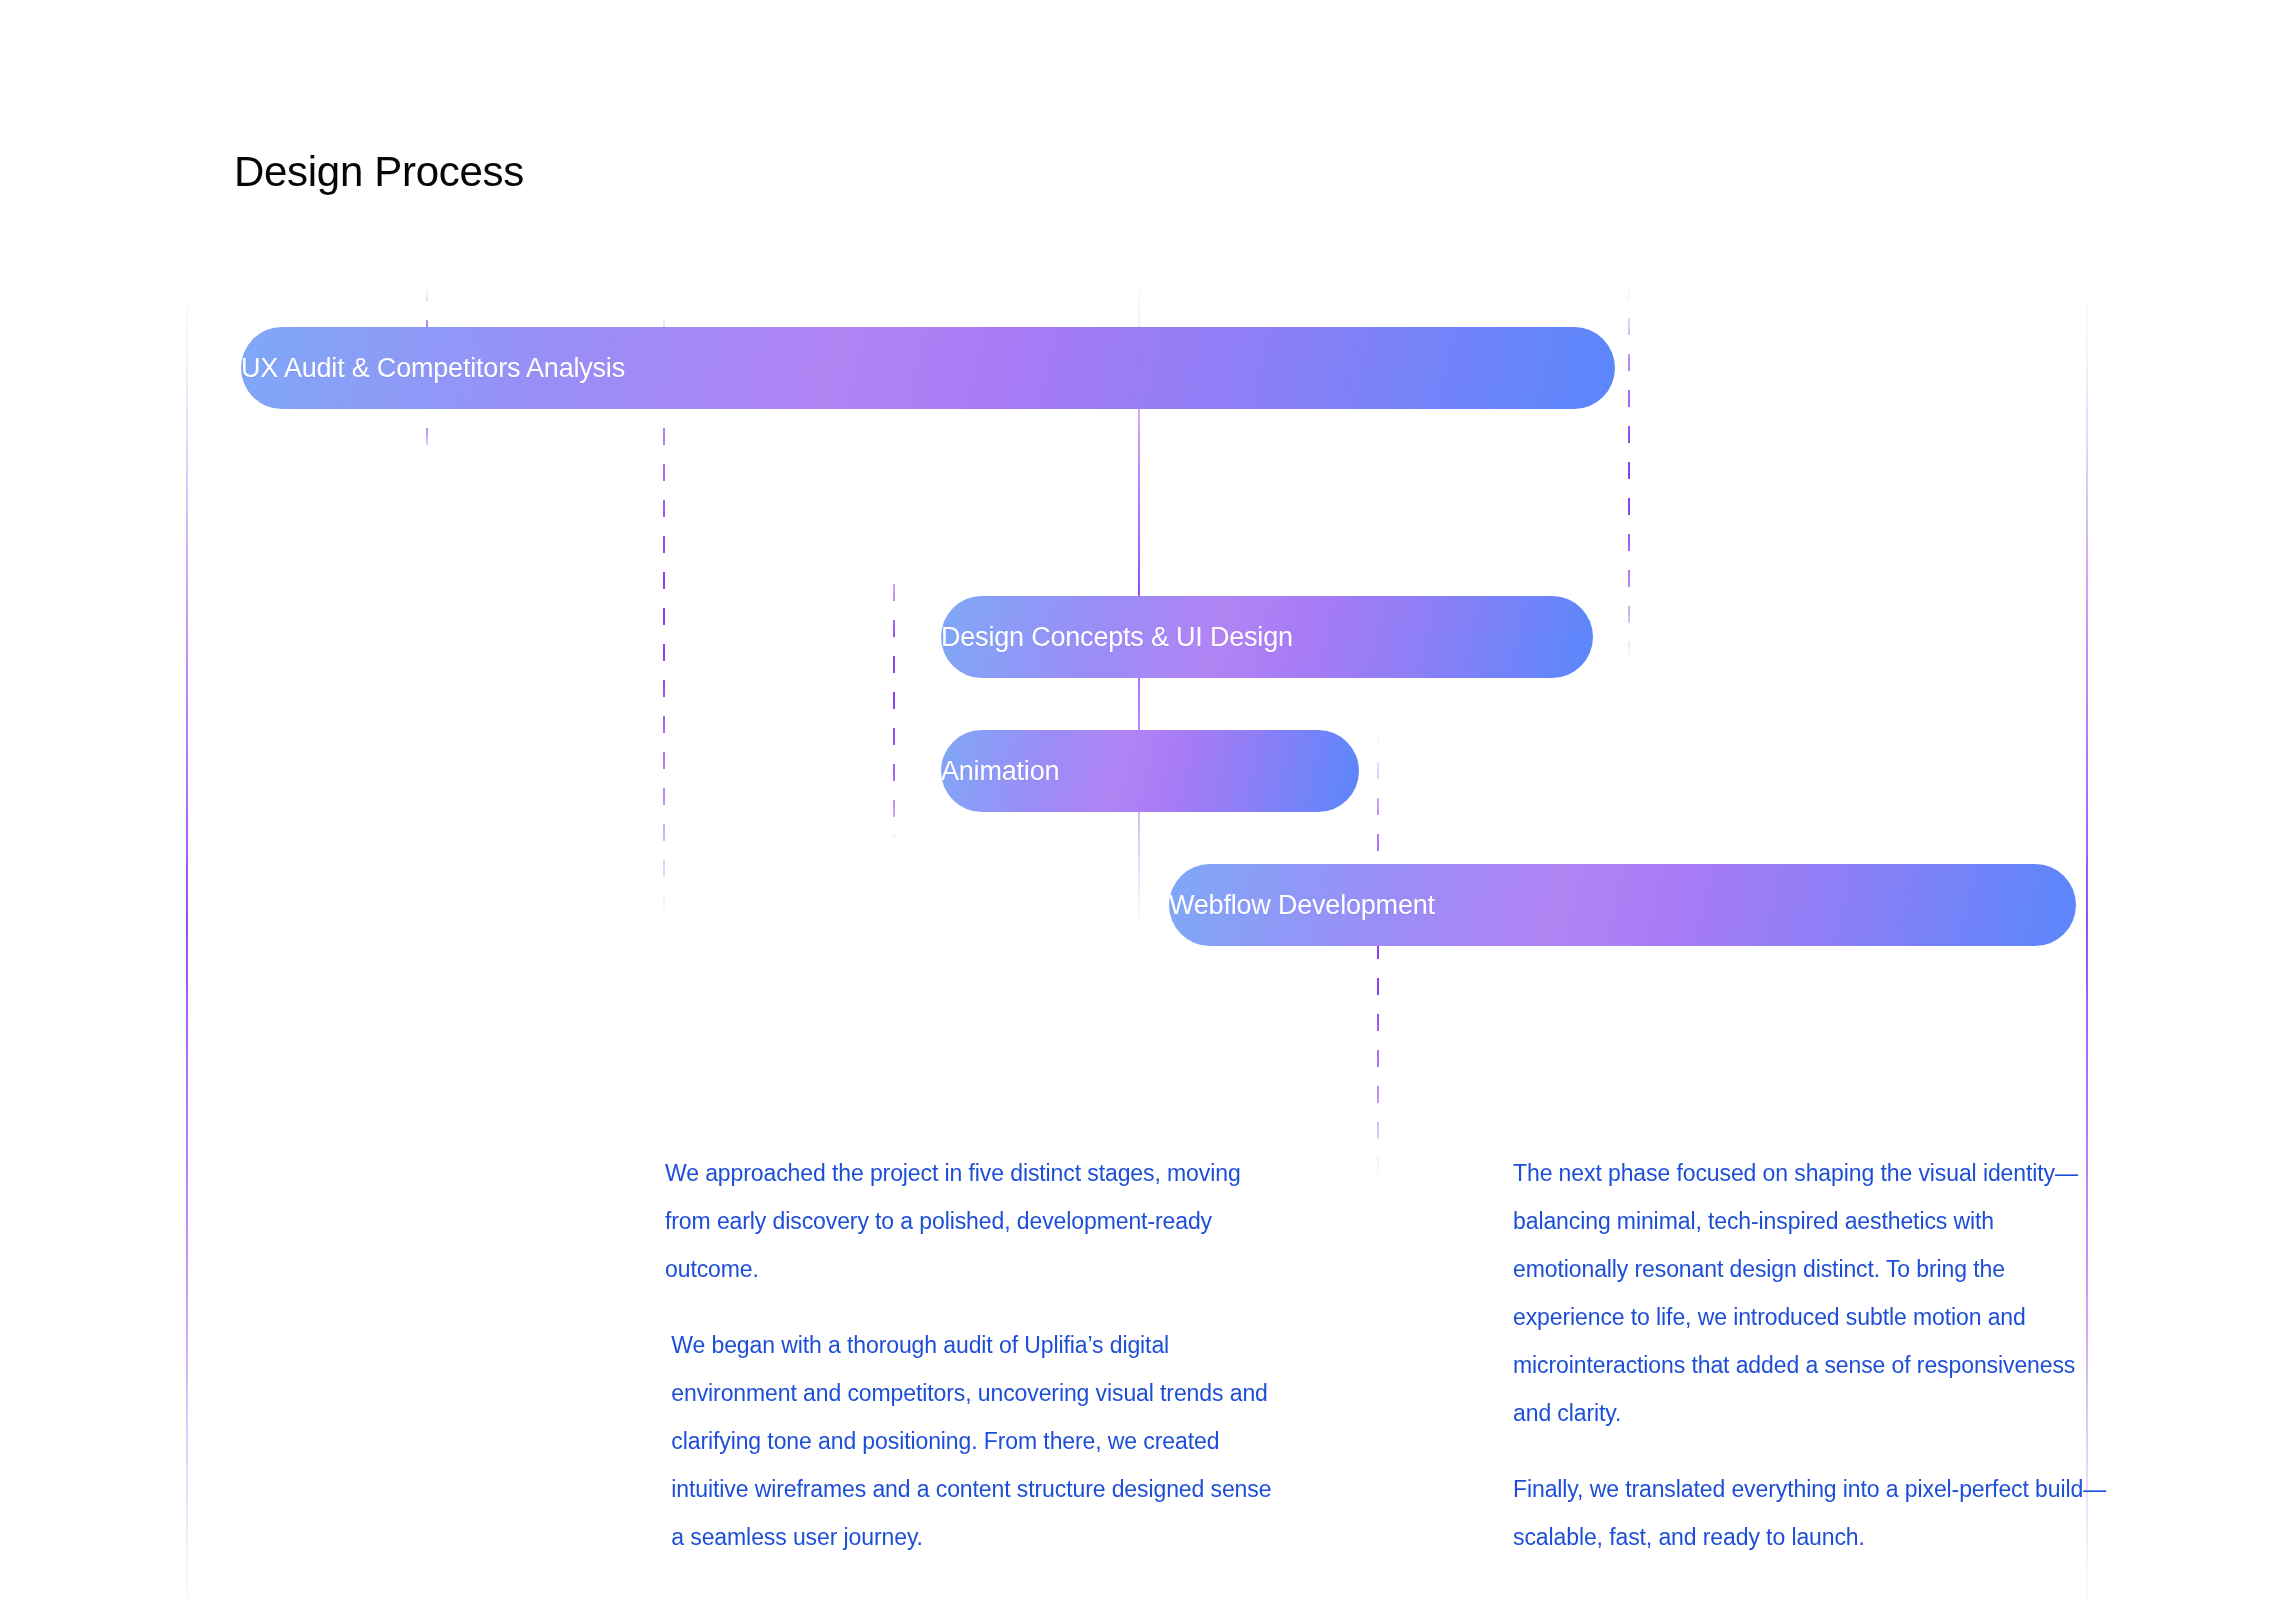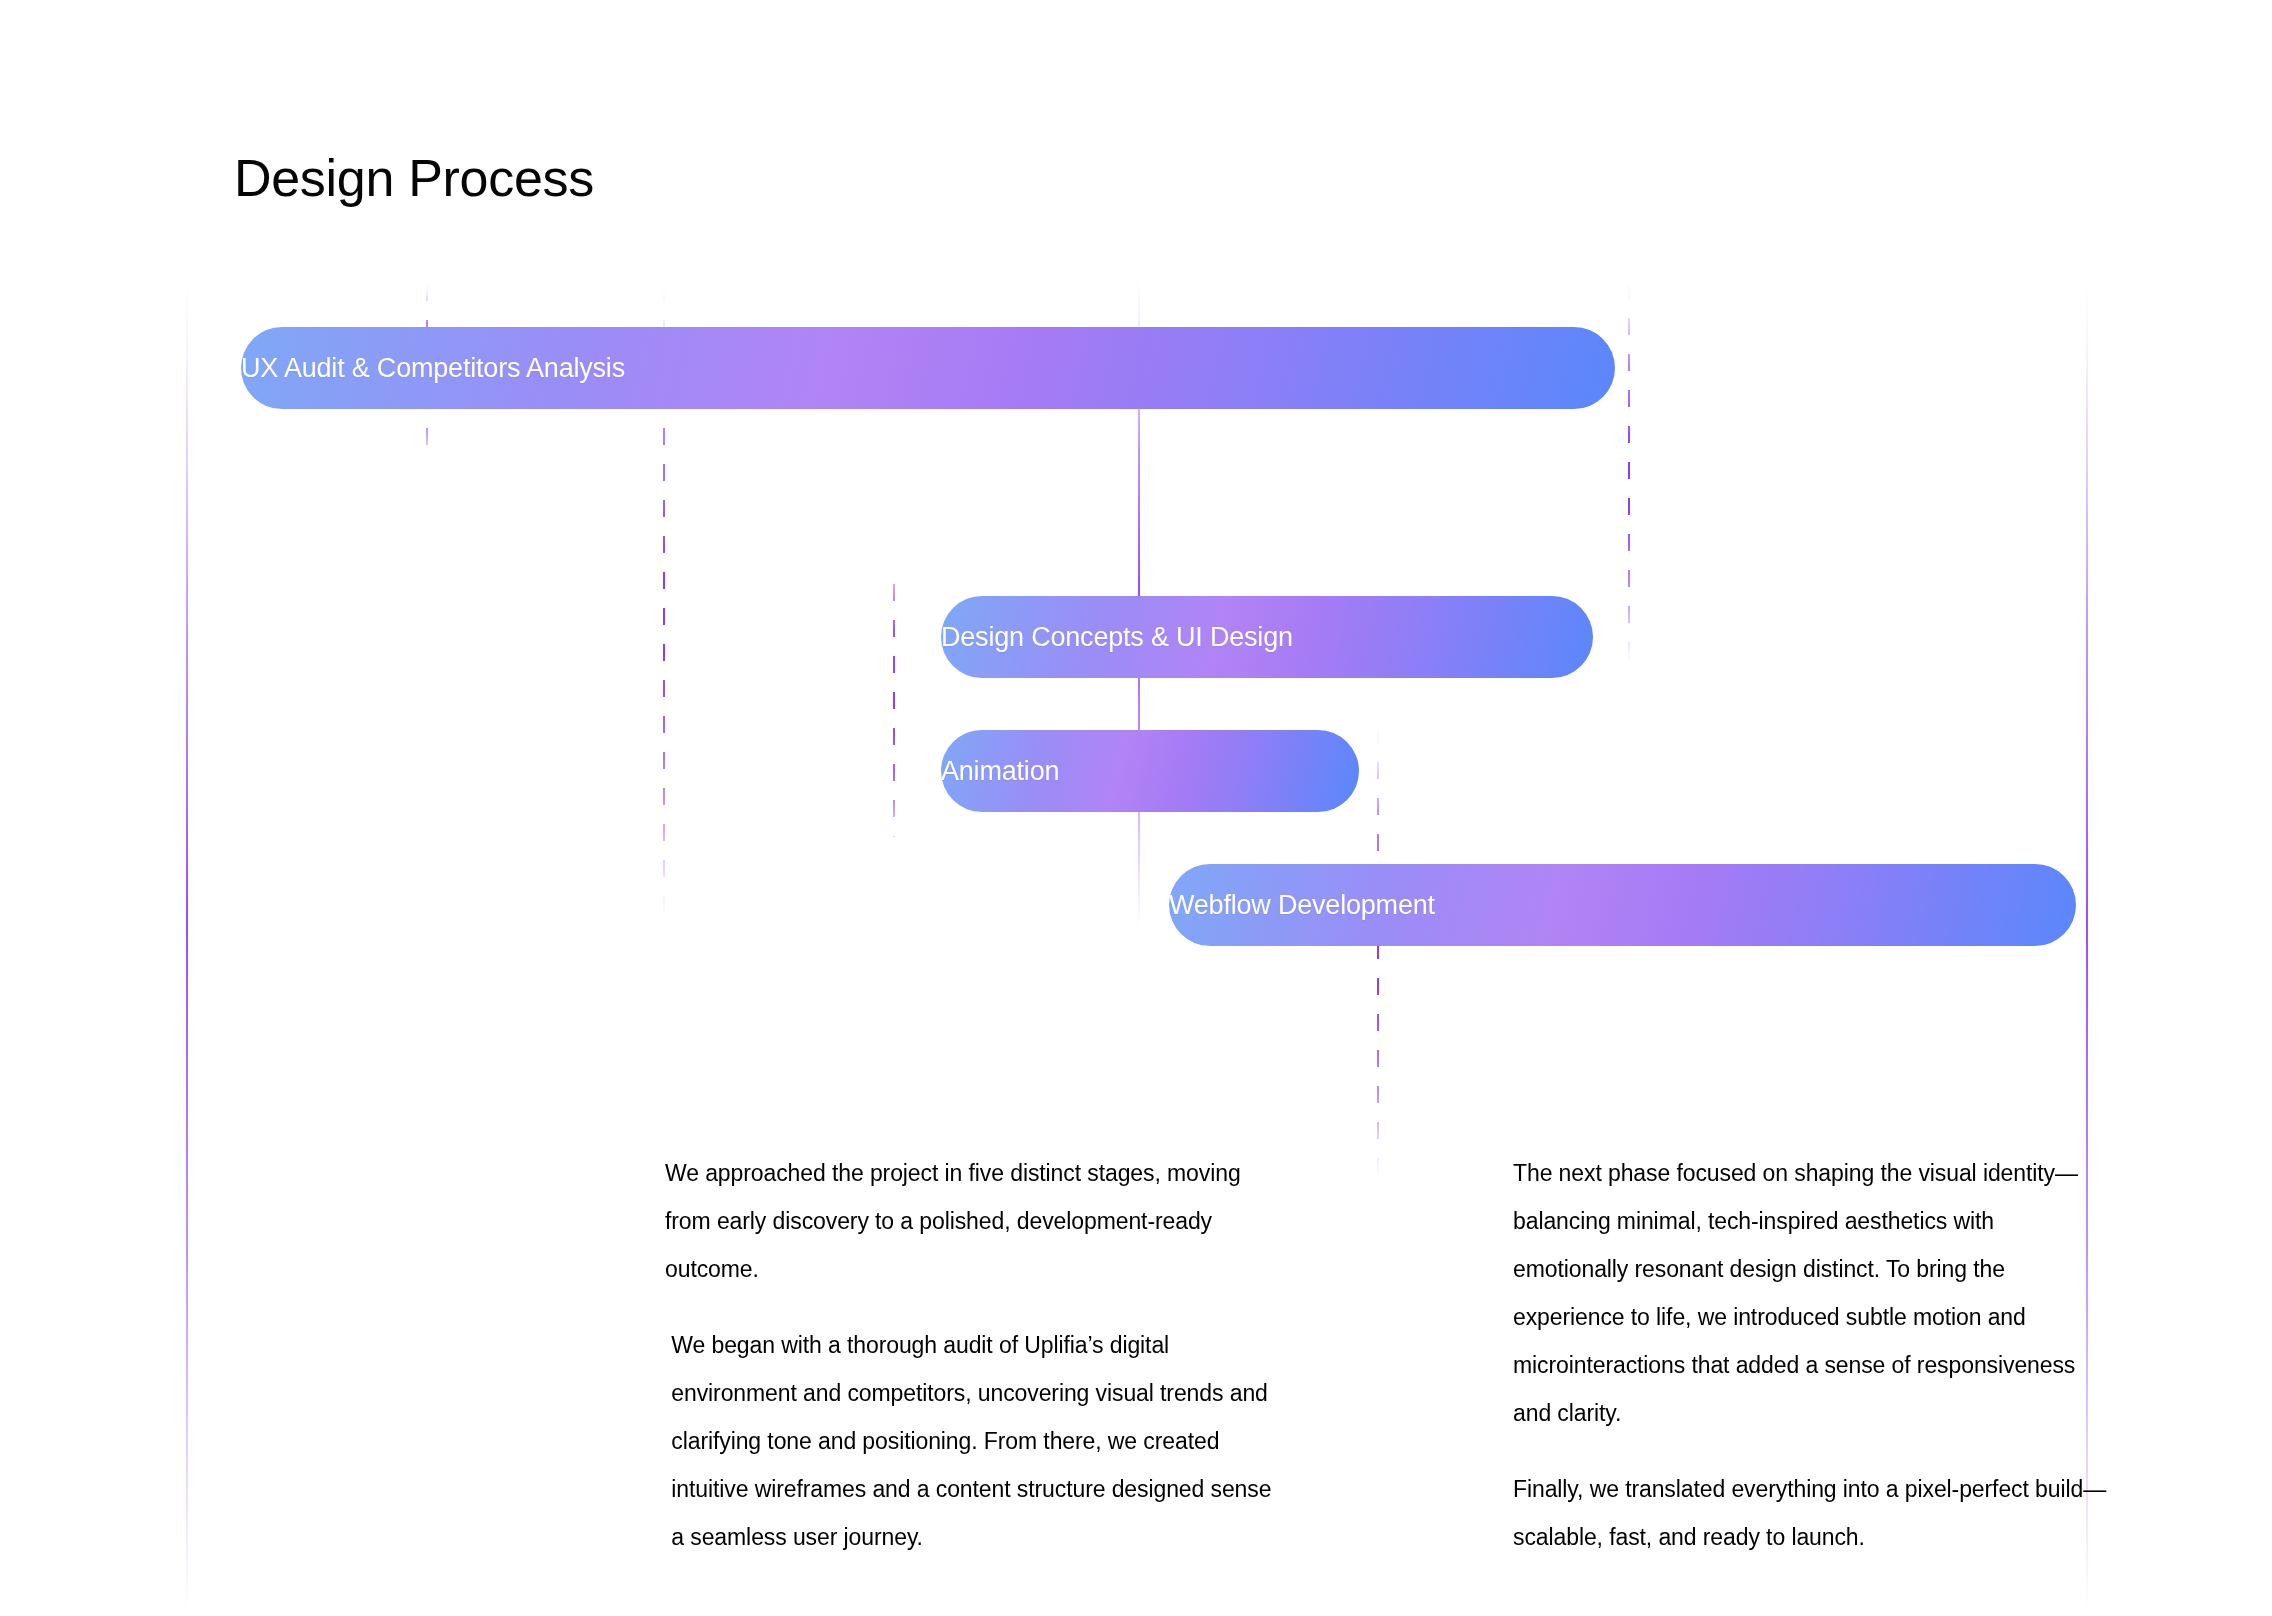--- a/index.html
+++ b/index.html
@@ -18,21 +18,21 @@
     width: 2273px;
     height: 1616px;
     background: #ffffff;
   }
 
   
   .page-title {
     position: absolute;
     left: 234px;
     top: 148px;
-    font-size: 52px;
+    font-size: 42px;
     font-weight: 400;
     letter-spacing: -0.3px;
     color: #060606;
     white-space: nowrap;
   }
 
   
   .chart-area {
     position: absolute;
     left: 0;
@@ -109,21 +109,21 @@
     white-space: nowrap;
     text-shadow: 0 0.8px 0.8px rgba(90,60,160,0.10);
   }
 
   
   .copy-col {
     position: absolute;
     width: 608px;
   }
   .copy-col p {
-    color: #000000;
+    color: #1d4ed8;
     font-size: 23px;
     line-height: 48px;
     font-weight: 400;
     letter-spacing: -0.1px;
   }
   .copy-col p + p { margin-top: 28px; }
   .copy-col.left  { left: 665px;  top: 1149px; }
   .copy-col.left p.indented { padding-left: 6.3px; }
   .copy-col.right { left: 1513px; top: 1149px; width: 600px; }
 </style>

